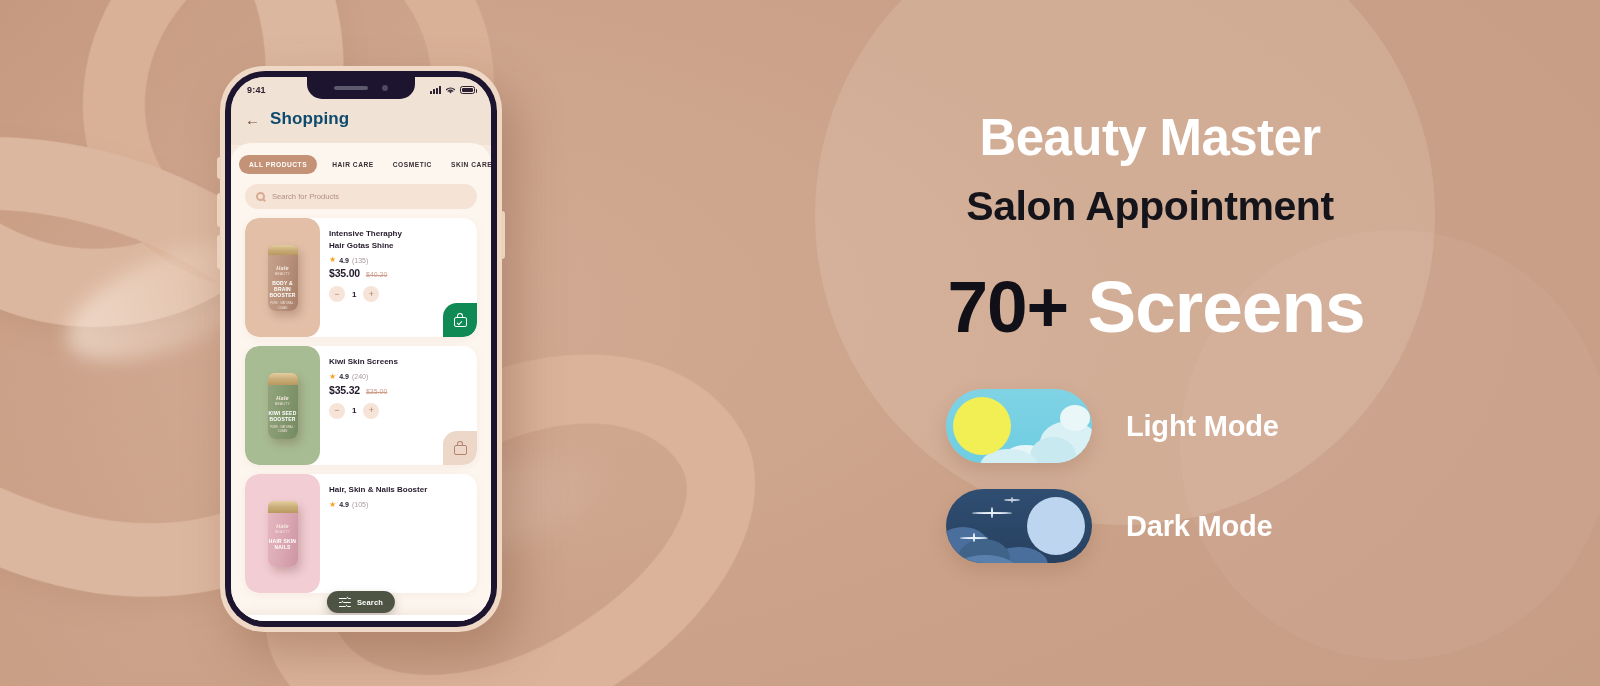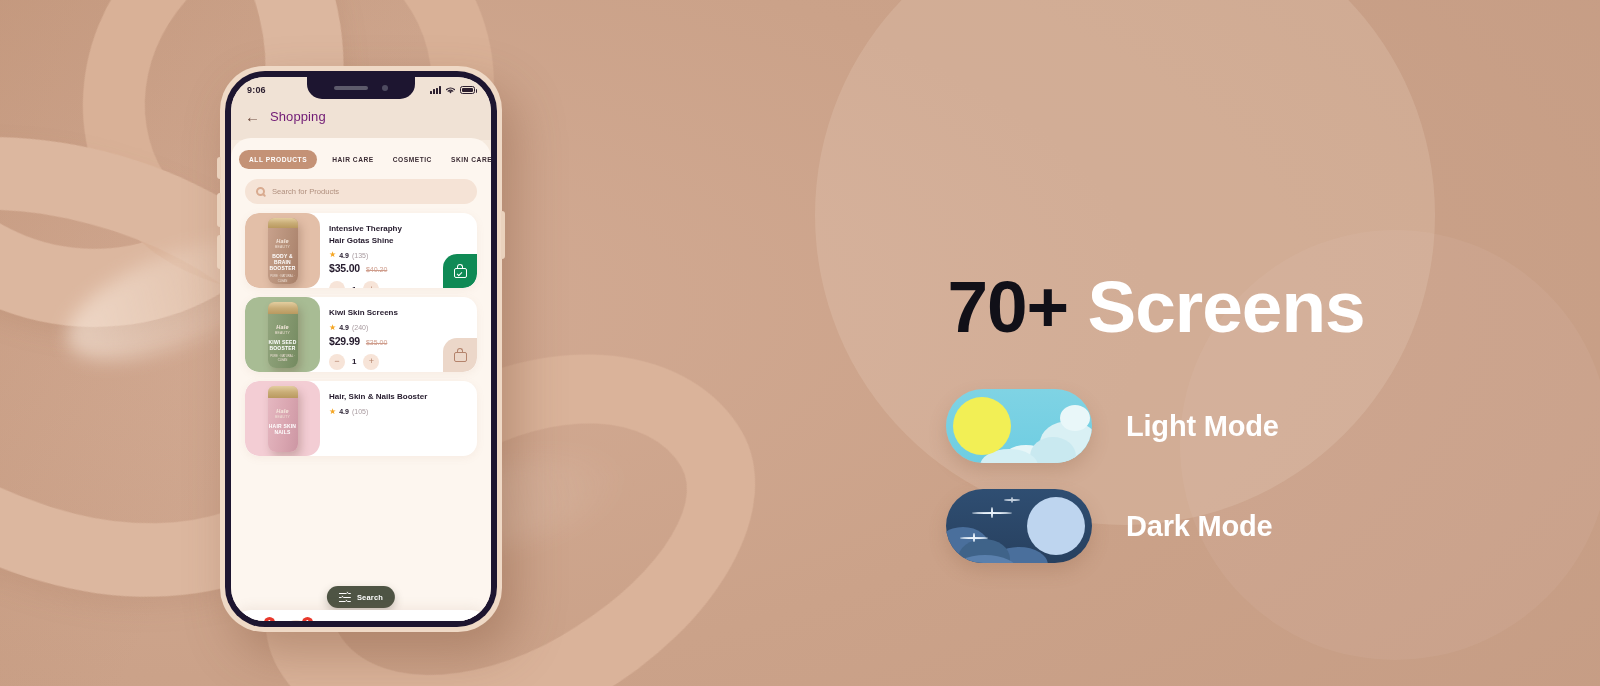--- a/index.html
+++ b/index.html
@@ -157,21 +157,21 @@
   .batt::after{content:"";position:absolute;right:-3px;top:2px;width:1.5px;height:4px;background:#2d2030;border-radius:0 1px 1px 0;}
   .batt i { position:absolute; inset:1px; background:#2d2030; border-radius:1px; display:block; }
 
   
   .app-header {
     background:#f0e2d5;
     padding:6px 16px 16px 14px;
     display:flex; align-items:center; gap:10px;
   }
   .back-arrow { font-size:15px; color:#6d4a3d; line-height:1; }
-  .page-title { font-size:13px; font-weight:400; color:#701a75; letter-spacing:.1px; }
+  .page-title { font-size:17px; font-weight:700; color:#0c4a6e; letter-spacing:.1px; }
 
   .app-body {
     background:#fdf6ef;
     border-radius:20px 20px 0 0;
     margin-top:-2px;
     height:100%;
     position:relative;
     padding-top:12px;
   }
 
@@ -201,21 +201,21 @@
   }
   .search-icon-c::after{content:"";position:absolute;right:-3px;bottom:-2px;width:4px;height:2px;background:#d9ab90;transform:rotate(45deg);border-radius:1px;}
   .search-ph { font-size:7.6px; color:#b1907f; }
 
   
   .plist { padding:9px 14px 0 14px; display:flex; flex-direction:column; gap:9px; }
   .pcard {
     background:#fff; border-radius:14px;
     display:flex; gap:9px; padding:0 0 0 0;
     position:relative; overflow:hidden;
-    height:75px;
+    height:119px;
     box-shadow:0 2px 8px rgba(160,120,95,0.08);
   }
   .pthumb {
     width:75px; min-width:75px; border-radius:14px;
     display:flex; align-items:center; justify-content:center;
     position:relative;
   }
   .pthumb.t1 { background:#e3bfa8; }
   .pthumb.t2 { background:#a8bc94; }
   .pthumb.t3 { background:#f3cdd4; }
@@ -409,21 +409,21 @@
     <div class="btn-side btn-vdn"></div>
     <div class="btn-pwr"></div>
 
     <div class="screen">
       <div class="notch">
         <div class="speaker"></div>
         <div class="cam"></div>
       </div>
 
       <div class="statusbar">
-        <div class="status-time">9:06</div>
+        <div class="status-time">9:41</div>
         <div class="status-icons">
           <div class="bars">
               <i></i>
               <i></i>
               <i></i>
               <i></i>
             </div>
           <svg width="11" height="9" viewBox="0 0 11 9">
             <path d="M5.5 7.6 L7.1 5.6 A2.6 2.6 0 0 0 3.9 5.6 Z" fill="#2d2030"></path>
             <path d="M1.6 3.6 A6 6 0 0 1 9.4 3.6" stroke="#2d2030" stroke-width="1.3" fill="none" stroke-linecap="round"></path>
@@ -512,21 +512,21 @@
               </div>
             </div>
             <div class="pinfo">
               <div class="pname">Kiwi Skin Screens</div>
               <div class="prating">
                 <span class="star">★</span>
                 <span class="rnum">4.9</span>
                 <span class="rcount">(240)</span>
               </div>
               <div class="pprice">
-                <span class="pnew">$29.99</span>
+                <span class="pnew">$35.32</span>
                 <span class="pold">$35.00</span>
               </div>
               <div class="stepper">
                 <div class="stp">−</div>
                 <div class="qty">1</div>
                 <div class="stp">+</div>
               </div>
             </div>
             <div class="cartbtn off">
               <div class="bagico" style="color:#b4836c">
@@ -587,20 +587,22 @@
           </div>
 
         </div>
 
       </div>
     </div>
   </div>
 </div>
 
 <div id="right">
+  <div class="r-title">Beauty Master</div>
+  <div class="r-sub">Salon Appointment</div>
   <div class="r-screens">
     <span class="num">70+</span>
     <span class="word">Screens</span>
   </div>
 
   <div class="mode-row dark">
     <div class="toggle dark">
       <div class="star4 s1"></div>
       <div class="star4 s3"></div>
       <div class="cloud dc1"></div>

